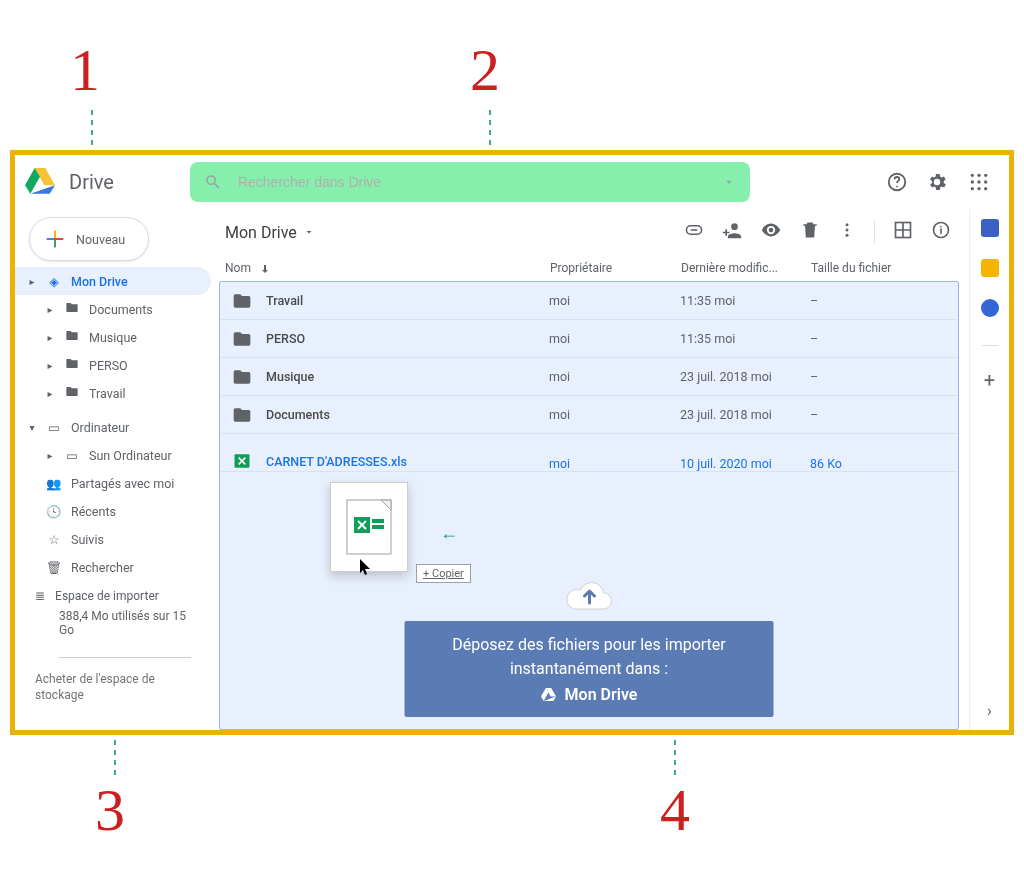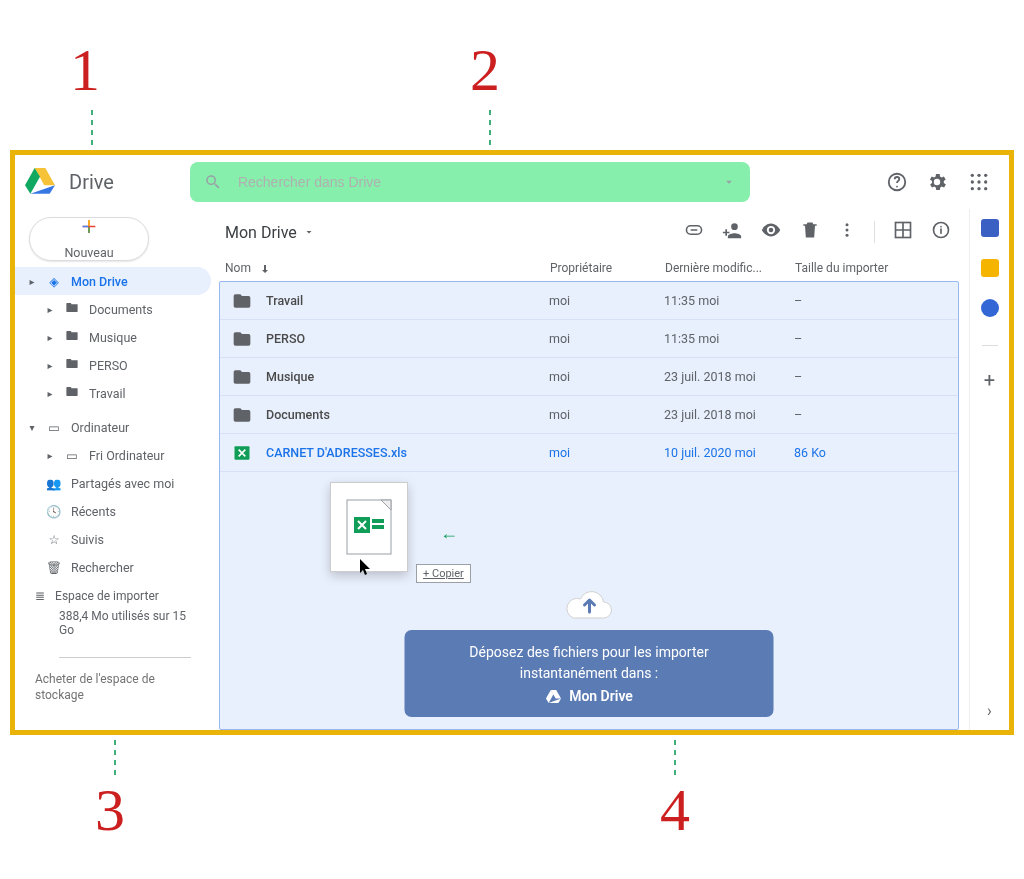--- a/index.html
+++ b/index.html
@@ -14,53 +14,53 @@
   .search-bar { margin-left:66px; width:560px; height:40px; background:#86efac; border-radius:8px; display:flex; align-items:center; padding:0 14px; color:#9aa0a6; gap:14px; }
   .search-bar input { border:0; background:transparent; flex:1; font-size:14px; color:#3c4043; outline:none; }
   .search-bar input::placeholder { color:#b0b0b0; }
   .header-spacer { flex:1; }
   .header-icons { display:flex; gap:16px; align-items:center; padding-right:6px; }
   .icon-btn { width:24px; height:24px; color:#5f6368; display:flex; align-items:center; justify-content:center; }
   .icon-btn.big { width:28px; height:28px; }
   
   .body { flex:1; display:flex; min-height:0; }
   .sidebar { width:200px; flex:none; display:flex; flex-direction:column; font-size:12.5px; color:#5f6368; }
-  .new-btn { margin:8px 0 6px 14px; width:120px; height:44px; border:1px solid #dadce0; border-radius:22px; background:#fff; display:flex; align-items:center; gap:10px; padding:0 14px; box-shadow:0 1px 2px rgba(0,0,0,.1);flex-direction:column; }
+  .new-btn { margin:8px 0 6px 14px; width:120px; height:44px; border:1px solid #dadce0; border-radius:22px; background:#fff; display:flex; align-items:center; gap:10px; padding:0 14px; box-shadow:0 1px 2px rgba(0,0,0,.1); }
   .new-plus { font-size:24px; line-height:0; }
   .tree { padding-right:4px; }
   .tree-row { display:flex; align-items:center; height:28px; padding-left:12px; gap:8px; border-top-right-radius:14px; border-bottom-right-radius:14px; }
   .tree-row .exp { width:10px; text-align:center; color:#5f6368; font-size:10px; }
   .tree-row.depth1 { padding-left:30px; }
   .tree-row.active { background:#e8f0fe; color:#1a73e8; font-weight:500; }
   .tree-row .txicon { width:18px; text-align:center; color:#5f6368; }
   .tree-row.active .txicon { color:#1a73e8; }
   .quota-section { padding:8px 20px; font-size:12px; color:#5f6368; }
   .buy-link { color:#737373; cursor:pointer; display:block; margin-top:14px; line-height:1.3; }
   
   .main { flex:1; min-width:0; display:flex; flex-direction:column; border-left:0; }
   .toolbar { height:46px; display:flex; align-items:center; padding:0 18px 0 10px; gap:14px; }
   .breadcrumb { font-size:16px; color:#3c4043; display:flex; align-items:center; gap:6px; }
   .tb-spacer { flex:1; }
   .tb-icons { display:flex; align-items:center; gap:18px; color:#5f6368; }
   .tb-icons .div { width:1px; height:22px; background:#e0e0e0; }
   .list-header { display:flex; font-size:12px; color:#5f6368; padding:0 10px; height:26px; align-items:center; }
   .col-name { width:325px; display:flex; align-items:flex-end; gap:8px; }
   .col-owner { width:115px; }
-  .col-mod { width:130px; }
+  .col-mod { width:130px;margin-left:16px; }
   .col-size { width:100px; }
   .file-area { flex:1; margin:0 10px 0 4px; border:1px solid #99b7f1; border-radius:2px; background:#e9f0fd; position:relative; overflow:hidden; }
   .row { display:flex; align-items:center; height:38px; padding:0 4px; font-size:12.5px; color:#5f6368; border-bottom:1px solid #d6e1f7; }
   .row .col-name { display:flex; align-items:center; gap:14px; padding-left:8px; color:#4a4a4a; font-weight:500; }
   .row .ficon { width:20px; height:20px; color:#5f6368; }
   .row .excel .ficon { color:#0f9d58; }
   .row.selected .col-name, .row.selected .col-owner, .row.selected .col-mod, .row.selected .col-size { color:#1a73e8; }
-  .row.selected { background:#e9f0fd; }
+  .row.selected { background:#e9f0fd;align-items:flex-end; }
   .drop-banner { position:absolute; left:50%; transform:translateX(-50%); bottom:12px; text-align:center; }
   .cloud { width:48px; height:36px; margin-bottom:4px; }
-  .banner-text { background:#5b7bb4; color:#fff; border-radius:7px; padding:12px 23px 10px; font-size:14px; line-height:1.5; }
+  .banner-text { background:#5b7bb4; color:#fff; border-radius:2px; padding:12px 23px 10px; font-size:16px; line-height:1.5; }
   .ghost { position:absolute; left:110px; top:200px; width:78px; height:90px; border:1px solid #ccc; background:#fff; box-shadow:0 4px 10px rgba(0,0,0,.2); display:flex; align-items:center; justify-content:center; }
   .ghost-tip { position:absolute; left:196px; top:282px; border:1px solid #9aa0a6; background:#fff; font-size:11px; padding:2px 6px; color:#5f6368;text-decoration:underline; }
   .copy-arrow { position:absolute; left:220px; top:240px; color:#0f9d58; font-size:18px; font-weight:600; }
   
   .rail { width:40px; flex:none; border-left:1px solid #eee; display:flex; flex-direction:column; align-items:center; padding-top:10px; gap:22px; }
   .rail .rbox { width:18px; height:18px; border-radius:3px; }
   
   svg text.annot-num, svg text.annot-num-b { font-family:"Times New Roman", serif; }
   .annot-line { stroke:#0f9d58; stroke-width:1.6; stroke-dasharray:5 5; fill:none; }
   .annot-head { fill:#0f9d58; }
@@ -178,21 +178,21 @@
           </div>
 
         <div class="tree-row" style="margin-top:6px;">
             <span class="exp">▾</span>
             <span class="txicon">▭</span>
             <span>Ordinateur</span>
           </div>
         <div class="tree-row depth1">
             <span class="exp">▸</span>
             <span class="txicon">▭</span>
-            <span>Fri Ordinateur</span>
+            <span>Sun Ordinateur</span>
           </div>
 
         <div class="tree-row">
             <span class="exp"></span>
             <span class="txicon">👥</span>
             <span>Partagés avec moi</span>
           </div>
         <div class="tree-row">
             <span class="exp"></span>
             <span class="txicon">🕓</span>
@@ -262,21 +262,21 @@
 
       <div class="list-header">
         <div class="col-name">
             <span>Nom</span> 
             <svg width="12" height="12" viewBox="0 0 24 24" fill="#5f6368">
               <path d="M12 20l-6-6h4V4h4v10h4z"></path>
             </svg>
           </div>
         <div class="col-owner">Propriétaire</div>
         <div class="col-mod">Dernière modific...</div>
-        <div class="col-size">Taille du importer</div>
+        <div class="col-size">Taille du fichier</div>
       </div>
 
       <div class="file-area">
         <div class="row">
           <div class="col-name">
               <svg class="ficon" viewBox="0 0 24 24" fill="#5f6368">
                 <path d="M10 4H4a2 2 0 00-2 2v12a2 2 0 002 2h16a2 2 0 002-2V8a2 2 0 00-2-2h-8l-2-2z"></path>
               </svg>
               <span>Travail</span>
             </div>

